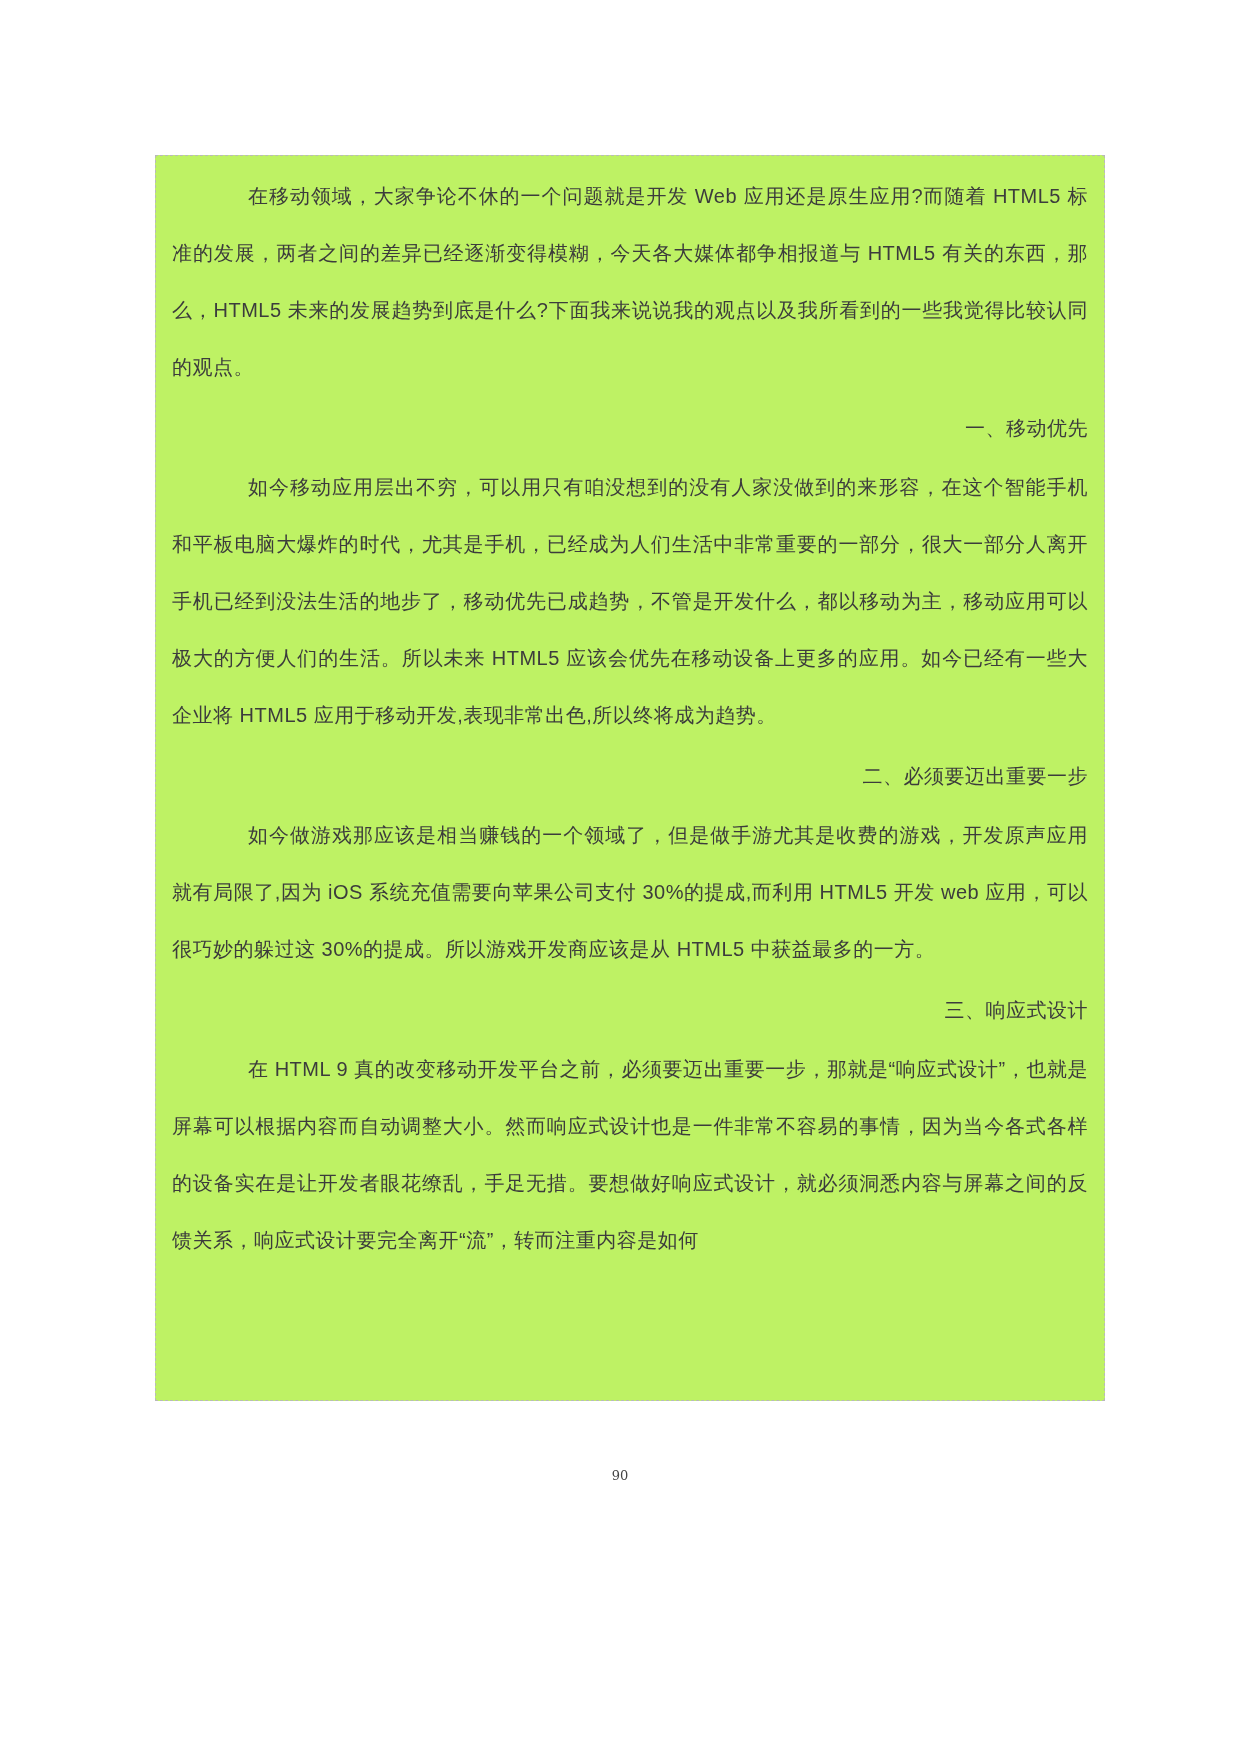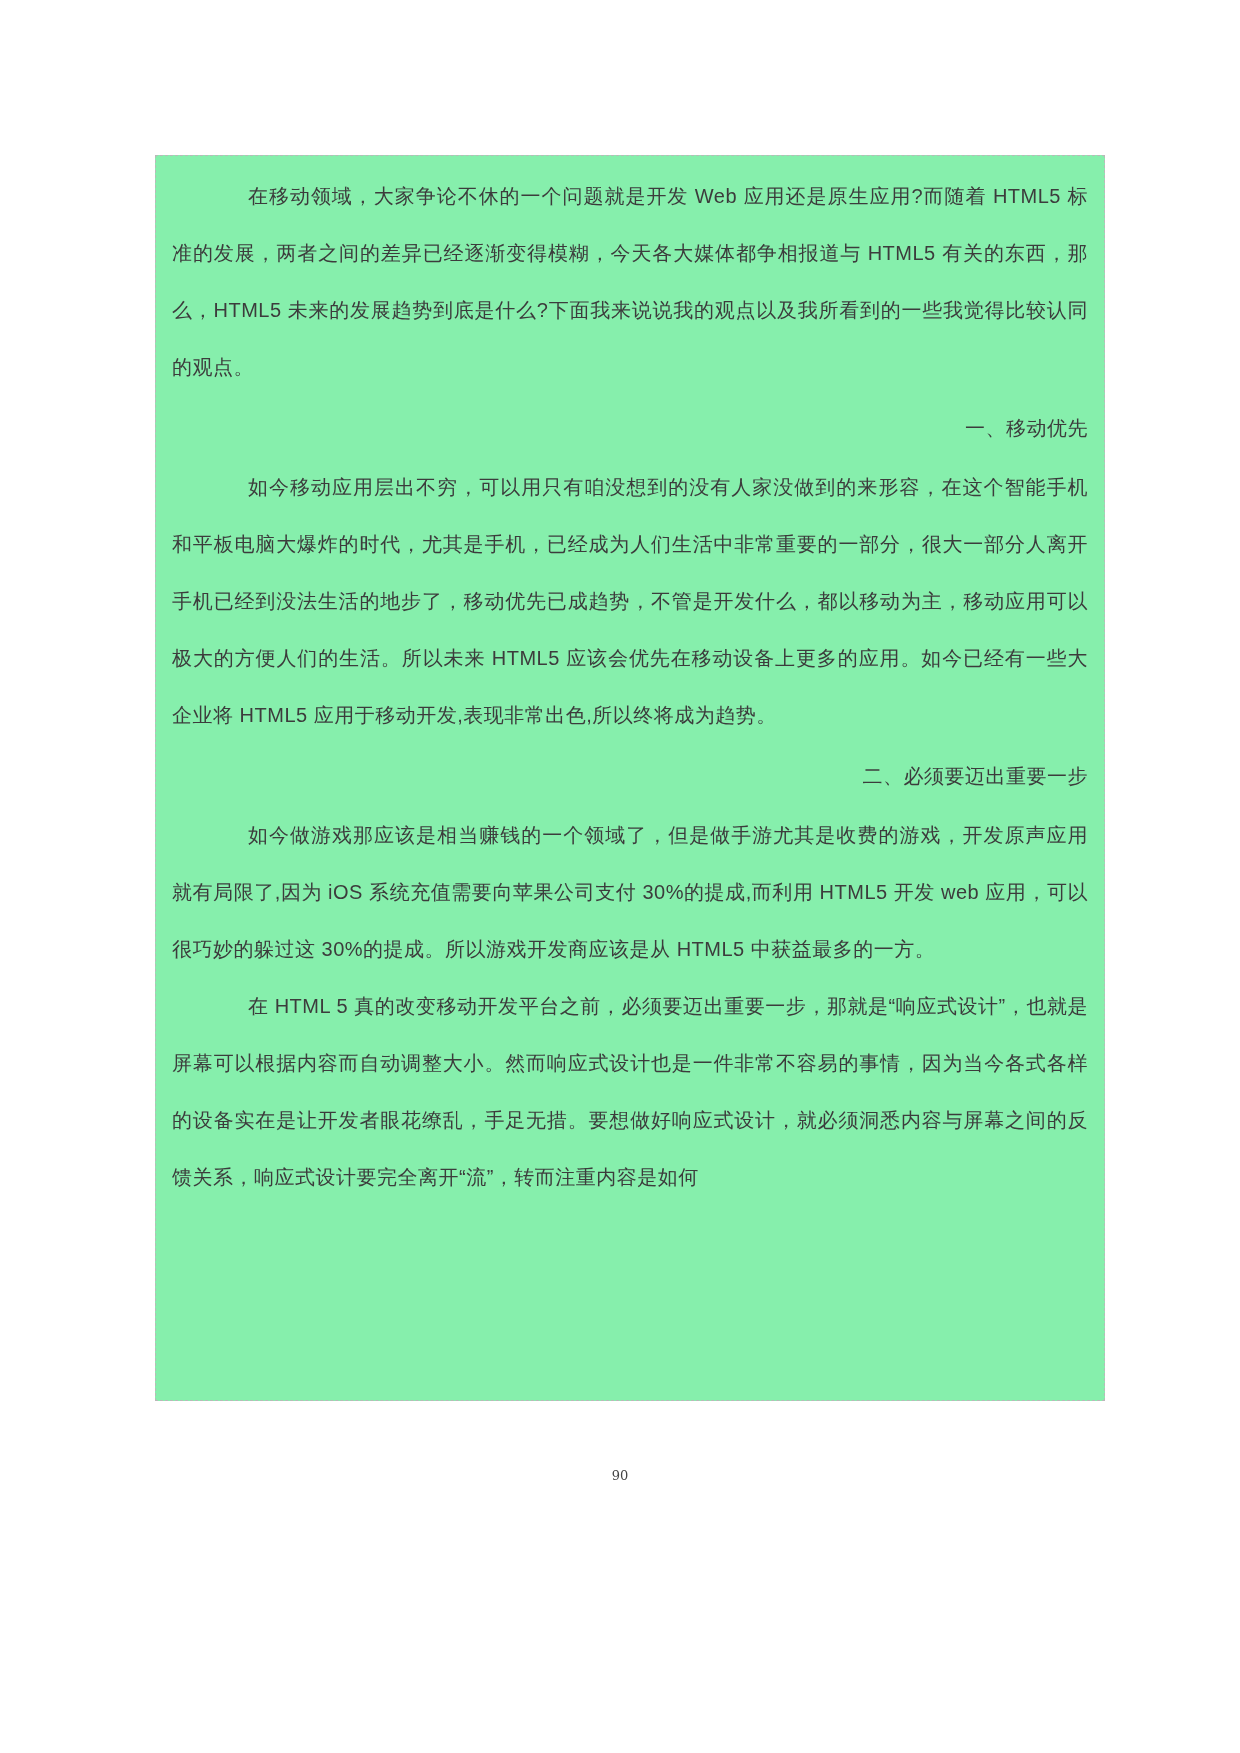--- a/index.html
+++ b/index.html
@@ -13,21 +13,21 @@
     font-family: "Liberation Sans", "DejaVu Sans", sans-serif;
     color: #3c3c3c;
   }
   .content-box {
     position: absolute;
     left: 155px;
     top: 155px;
     width: 950px;
     min-height: 1246px;
     border: 1px dashed #b9b9b9;
-    background: #86efac;
+    background: #bef264;
     padding: 12px 16px 40px 16px;
   }
   .para {
     font-size: 20px;
     line-height: 57px;
     text-align: justify;
     text-justify: inter-ideograph;
     text-indent: 76px;
     color: #3c3c3c;
     letter-spacing: 0.5px;
@@ -50,16 +50,17 @@
 </style>
 </head>
 <body>
 
 <div class="content-box">
   <p class="para">在移动领域，大家争论不休的一个问题就是开发 Web 应用还是原生应用?而随着 HTML5 标准的发展，两者之间的差异已经逐渐变得模糊，今天各大媒体都争相报道与 HTML5 有关的东西，那么，HTML5 未来的发展趋势到底是什么?下面我来说说我的观点以及我所看到的一些我觉得比较认同的观点。</p>
   <p class="para heading">一、移动优先</p>
   <p class="para">如今移动应用层出不穷，可以用只有咱没想到的没有人家没做到的来形容，在这个智能手机和平板电脑大爆炸的时代，尤其是手机，已经成为人们生活中非常重要的一部分，很大一部分人离开手机已经到没法生活的地步了，移动优先已成趋势，不管是开发什么，都以移动为主，移动应用可以极大的方便人们的生活。所以未来 HTML5 应该会优先在移动设备上更多的应用。如今已经有一些大企业将 HTML5 应用于移动开发,表现非常出色,所以终将成为趋势。</p>
   <p class="para heading">二、必须要迈出重要一步</p>
   <p class="para">如今做游戏那应该是相当赚钱的一个领域了，但是做手游尤其是收费的游戏，开发原声应用就有局限了,因为 iOS 系统充值需要向苹果公司支付 30%的提成,而利用 HTML5 开发 web 应用，可以很巧妙的躲过这 30%的提成。所以游戏开发商应该是从 HTML5 中获益最多的一方。</p>
-  <p class="para">在 HTML 5 真的改变移动开发平台之前，必须要迈出重要一步，那就是“响应式设计”，也就是屏幕可以根据内容而自动调整大小。然而响应式设计也是一件非常不容易的事情，因为当今各式各样的设备实在是让开发者眼花缭乱，手足无措。要想做好响应式设计，就必须洞悉内容与屏幕之间的反馈关系，响应式设计要完全离开“流”，转而注重内容是如何</p>
+  <p class="para heading">三、响应式设计</p>
+  <p class="para">在 HTML 9 真的改变移动开发平台之前，必须要迈出重要一步，那就是“响应式设计”，也就是屏幕可以根据内容而自动调整大小。然而响应式设计也是一件非常不容易的事情，因为当今各式各样的设备实在是让开发者眼花缭乱，手足无措。要想做好响应式设计，就必须洞悉内容与屏幕之间的反馈关系，响应式设计要完全离开“流”，转而注重内容是如何</p>
 </div>
 
 <div class="page-number">90</div>
 
 </body></html>

